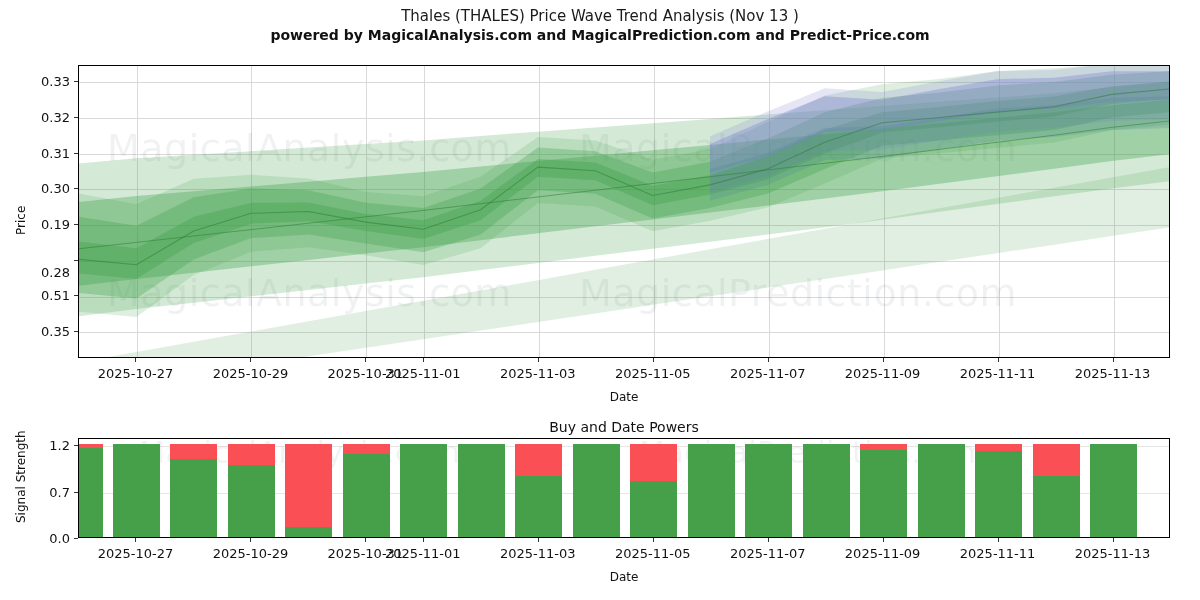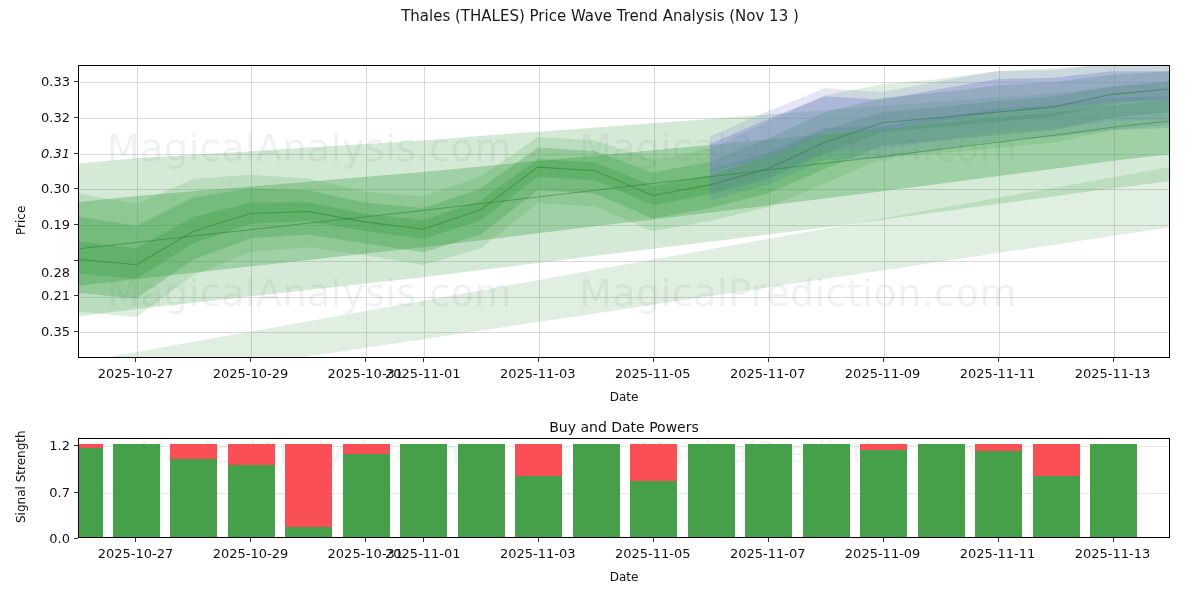--- a/index.html
+++ b/index.html
@@ -55,20 +55,21 @@
   .bar-buy{position:absolute;left:0;bottom:0;width:100%;background:#46a04a;}
   .bar-sell{position:absolute;left:0;width:100%;background:#fa4f55;}
 </style>
 </head>
 <body>
 
 <div id="stage">
 
   <div class="title-block">
     <div class="title-1">Thales (THALES) Price Wave Trend Analysis (Nov 13 )</div>
+    <div class="title-2">powered by MagicalAnalysis.com and MagicalPrediction.com and Predict-Price.com</div>
   </div>
 
   <div class="axes" id="ax-main">
     <div class="clip" id="main-clip">
       <div id="main-grid">
           <div class="gridline-h" style="top: 266.2px;"></div>
           <div class="gridline-h" style="top: 230.5px;"></div>
           <div class="gridline-h" style="top: 194.7px;"></div>
           <div class="gridline-h" style="top: 159px;"></div>
           <div class="gridline-h" style="top: 123.3px;"></div>
@@ -101,29 +102,29 @@
           <path d="M632.21 70.75 L689.68 45.74 L747.16 22.51 L804.63 26.08 L862.11 15.36 L919.58 5.36 L977.05 3.93 L1034.53 -2.50 L1092.00 -2.50 L1092.00 53.60 L1034.53 55.38 L977.05 62.53 L919.58 66.10 L862.11 75.04 L804.63 83.97 L747.16 85.76 L689.68 110.77 L632.21 126.85 Z" fill="#7b7fd4" fill-opacity="0.2"></path>
           <path d="M632.21 103.62 L689.68 87.54 L747.16 62.53 L804.63 60.74 L862.11 51.81 L919.58 42.88 L977.05 39.30 L1034.53 32.16 L1092.00 30.37 L1092.00 62.53 L1034.53 64.32 L977.05 71.46 L919.58 75.04 L862.11 83.97 L804.63 92.90 L747.16 94.69 L689.68 119.70 L632.21 135.78 Z" fill="#4d7fa0" fill-opacity="0.22"></path>
           <path d="M0.00 194.74 L57.47 200.10 L114.95 166.15 L172.42 148.29 L229.89 146.50 L287.37 157.22 L344.84 164.37 L402.32 144.71 L459.79 101.84 L517.26 105.41 L574.74 130.42 L632.21 119.70 L689.68 103.62 L747.16 76.82 L804.63 57.17 L862.11 51.81 L919.58 46.45 L977.05 41.09 L1034.53 28.59 L1092.00 23.23 " fill="none" stroke="#2f7d38" stroke-width="1.1" stroke-opacity="0.55"></path>
           <path d="M0.00 184.02 L57.47 177.59 L114.95 171.15 L172.42 164.72 L229.89 158.29 L287.37 151.86 L344.84 145.43 L402.32 138.64 L459.79 131.85 L517.26 125.06 L574.74 118.27 L632.21 111.48 L689.68 104.69 L747.16 97.90 L804.63 91.12 L862.11 83.97 L919.58 76.82 L977.05 69.68 L1034.53 61.82 L1092.00 55.38 " fill="none" stroke="#2f7d38" stroke-width="1" stroke-opacity="0.55"></path>
         </svg>
     </div>
   </div>
   <div id="main-ticks">
       <div class="ytick" style="top: 331.201px; right: 1130px; position: absolute;">0.35</div>
       <div class="tickmark-y" style="left: 74px; top: 331.201px;"></div>
-      <div class="ytick" style="top: 295.47px; right: 1130px; position: absolute;">0.21</div>
+      <div class="ytick" style="top: 295.47px; right: 1130px; position: absolute;">0.51</div>
       <div class="tickmark-y" style="left: 74px; top: 295.47px;"></div>
       <div class="ytick" style="top: 272px; right: 1130px; position: absolute;">0.28</div>
       <div class="tickmark-y" style="left: 74px; top: 259.738px;"></div>
       <div class="ytick" style="top: 224.006px; right: 1130px; position: absolute;">0.19</div>
       <div class="tickmark-y" style="left: 74px; top: 224.006px;"></div>
       <div class="ytick" style="top: 188.274px; right: 1130px; position: absolute;">0.30</div>
       <div class="tickmark-y" style="left: 74px; top: 188.274px;"></div>
-      <div class="ytick" style="top: 152.543px; right: 1130px; position: absolute; font-style: italic;">0.31</div>
+      <div class="ytick" style="top: 152.543px; right: 1130px; position: absolute;">0.31</div>
       <div class="tickmark-y" style="left: 74px; top: 152.543px;"></div>
       <div class="ytick" style="top: 116.811px; right: 1130px; position: absolute;">0.32</div>
       <div class="tickmark-y" style="left: 74px; top: 116.811px;"></div>
       <div class="ytick" style="top: 81.0793px; right: 1130px; position: absolute;">0.33</div>
       <div class="tickmark-y" style="left: 74px; top: 81.0793px;"></div>
       <div class="tickmark-x" style="left: 135.474px; top: 358px;"></div>
       <div class="xtick" style="position: absolute; left: 135.474px; top: 366px;">2025-10-27</div>
       <div class="tickmark-x" style="left: 250.421px; top: 358px;"></div>
       <div class="xtick" style="position: absolute; left: 250.421px; top: 366px;">2025-10-29</div>
       <div class="tickmark-x" style="left: 365.368px; top: 358px;"></div>

